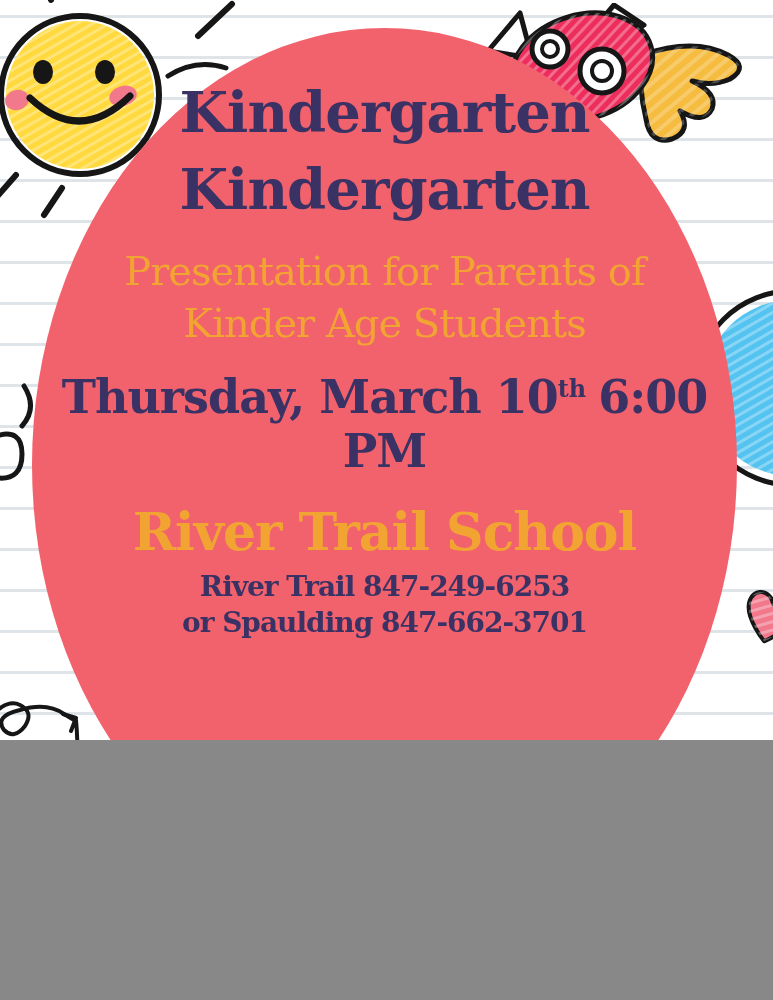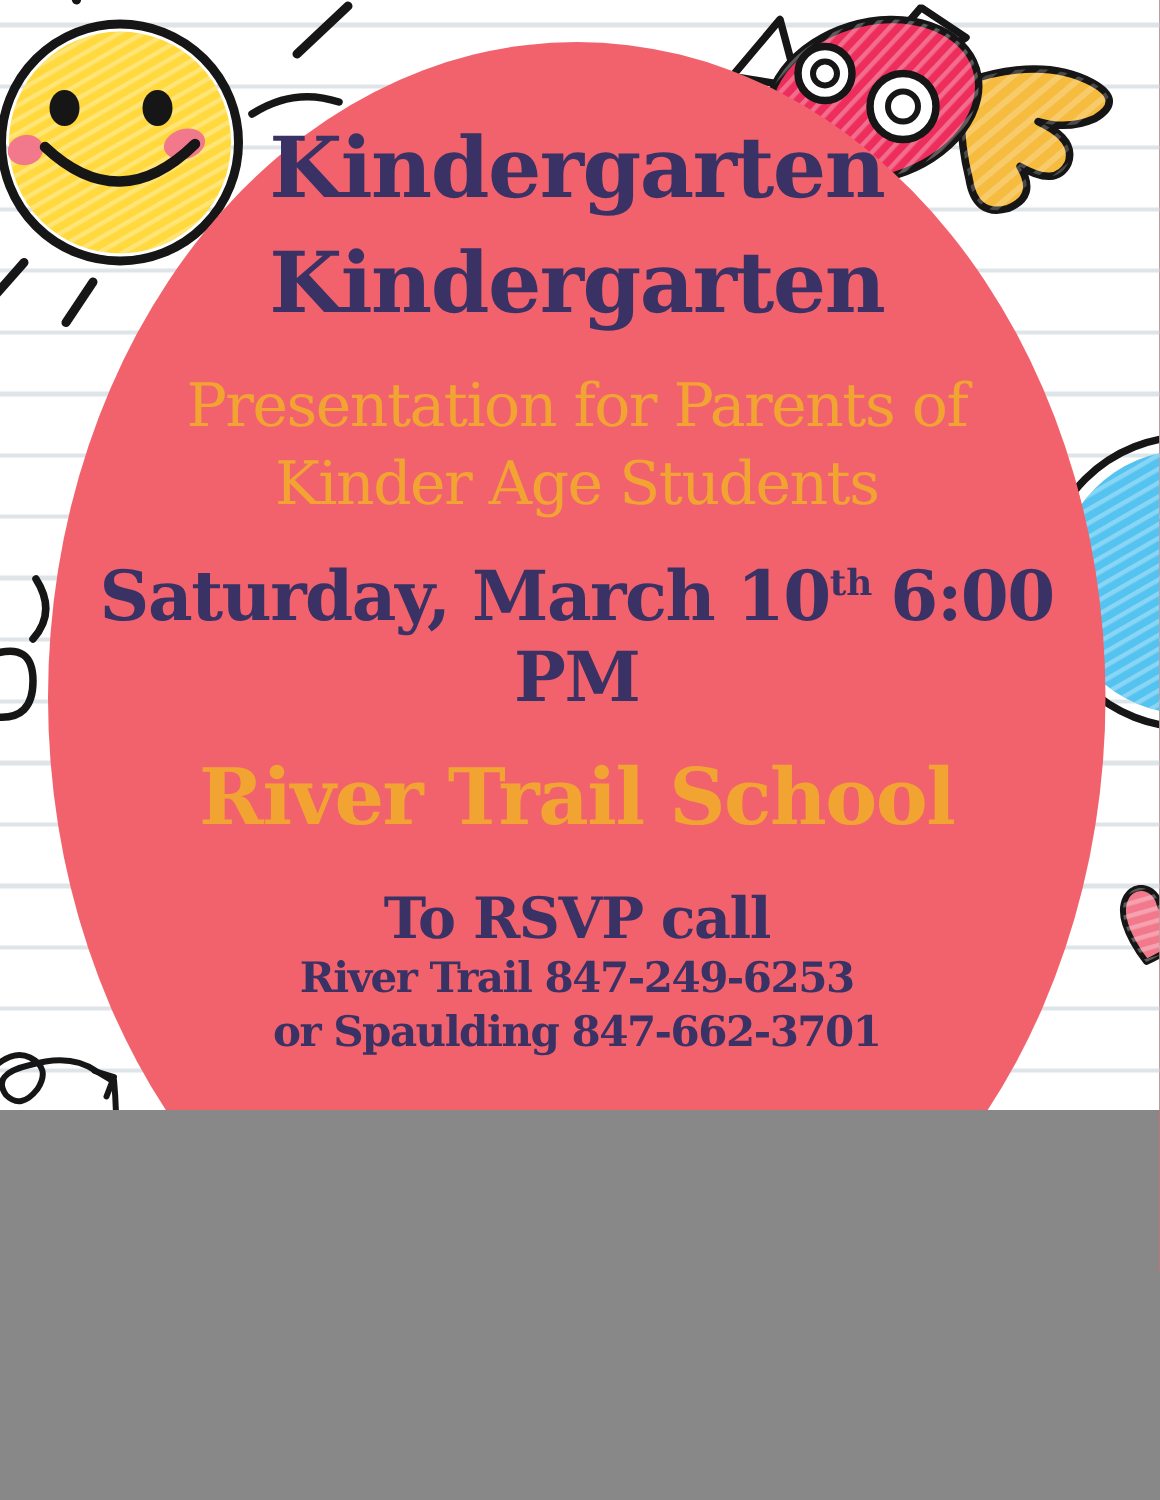--- a/index.html
+++ b/index.html
@@ -144,26 +144,25 @@
     <div class="content">
       <h1 class="title">
         <span>Kindergarten</span><br>
         <span>Kindergarten</span>
       </h1>
       <p class="subtitle">
         <span>Presentation for Parents of</span><br>
         <span>Kinder Age Students</span>
       </p>
       <p class="dateline">
-        <span>Saturday, March 10</span><sup>th</sup><span class="time">6:00 PM</span>
+        <span>Thursday, March 10</span><sup>th</sup><span class="time">6:00 PM</span>
       </p>
       <p class="venue">
         <span>River Trail School</span><br>
       </p>
-      <p class="rsvp-heading">To RSVP call</p>
       <p class="rsvp-line">River Trail 847-249-6253</p>
       <p class="rsvp-line">or Spaulding 847-662-3701</p>
     </div>
   </div>
 
   <svg class="doodle" style="left:-20px; top:776px;" width="380" height="230" viewBox="0 0 380 230">
     <path d="M 2,62 Q 12,30 62,20 Q 142,6 206,22 Q 248,32 258,74 L 264,90 L 302,92 Q 346,96 357,136 Q 364,166 359,186 Q 356,206 330,207 L 2,207 Z" style="fill:var(--bus_yellow,#fadd47)" stroke="#161616" stroke-width="5" stroke-linejoin="round"></path>
     <path d="M 2,62 Q 12,30 62,20 Q 142,6 206,22 Q 248,32 258,74 L 264,90 L 302,92 Q 346,96 357,136 Q 364,166 359,186 Q 356,206 330,207 L 2,207 Z" fill="url(#scrib)"></path>
     <g>
       <rect x="2" y="86" width="100" height="56" rx="8" style="fill:var(--window_blue,#8fd8f2)" stroke="#161616" stroke-width="4"></rect>

